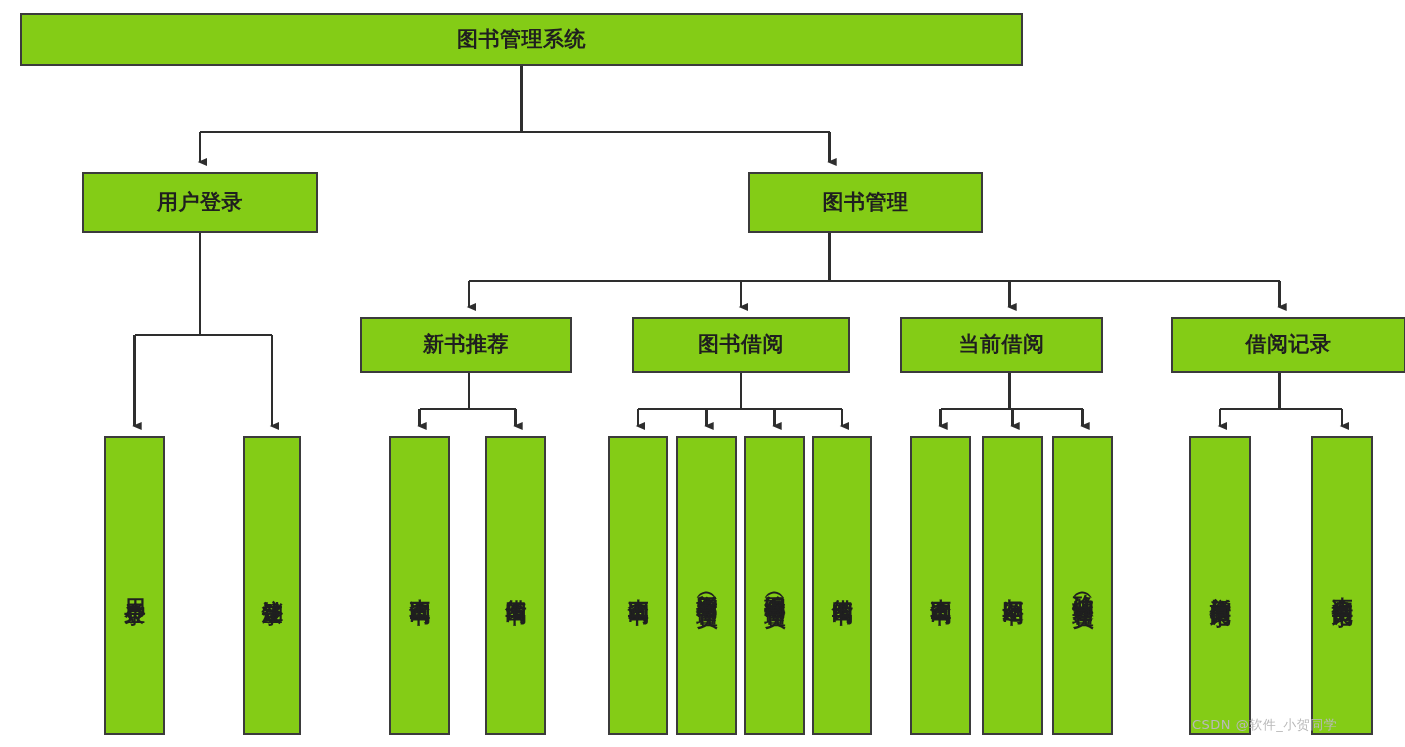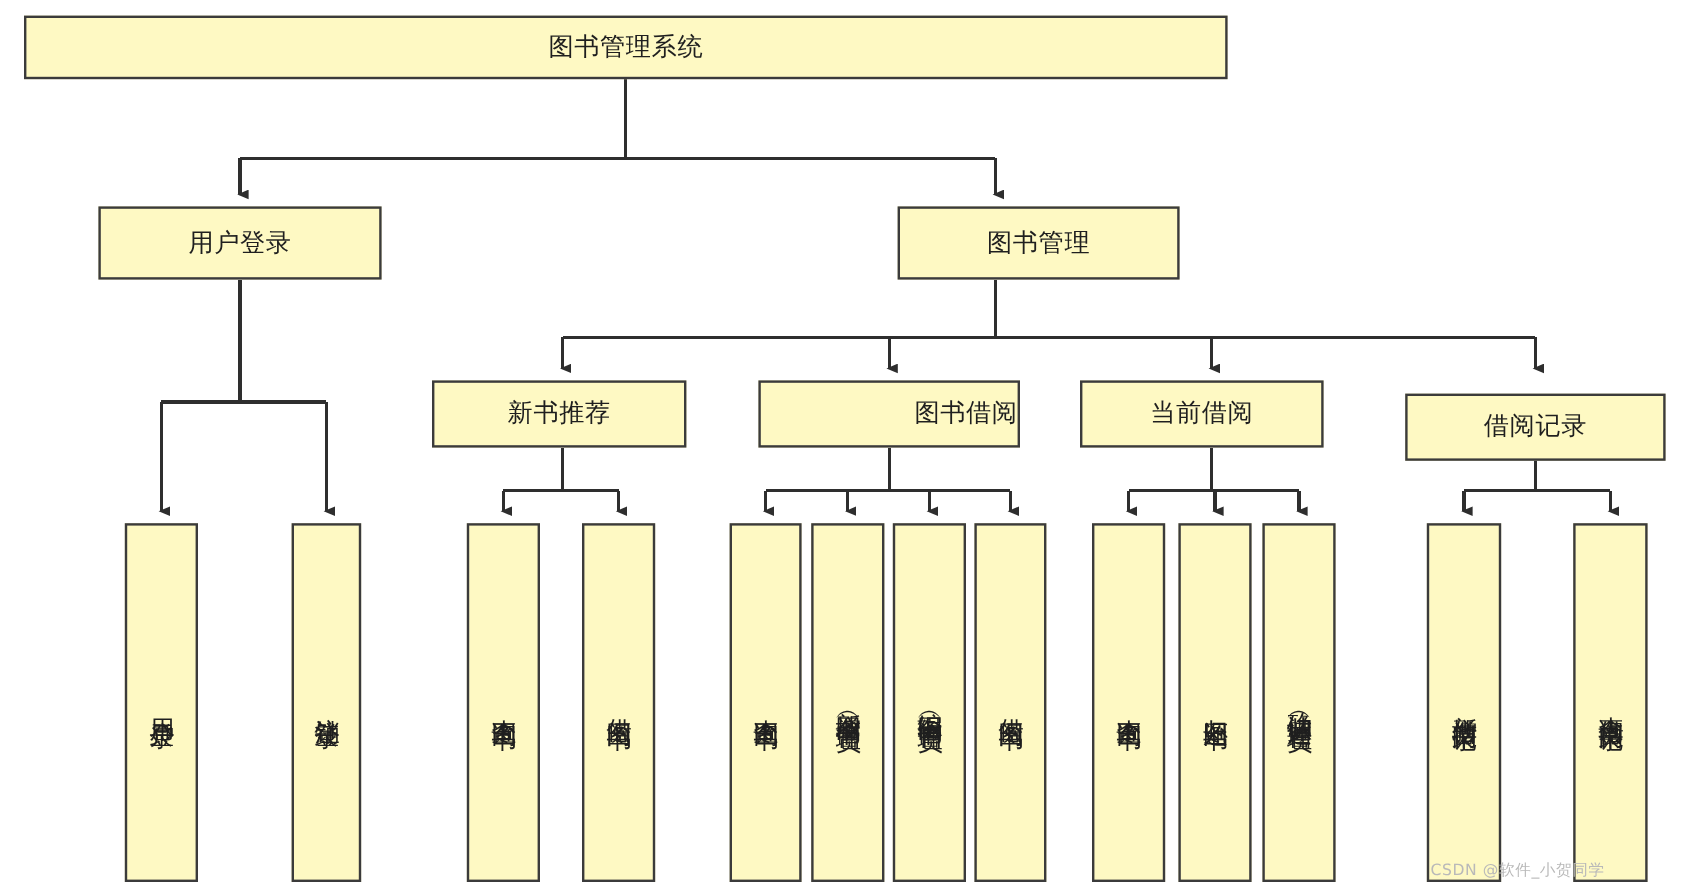--- a/index.html
+++ b/index.html
@@ -21,25 +21,26 @@
     position: absolute;
     left: 0;
     top: 0;
     width: 1405px;
     height: 747px;
   }
   .node-box {
     position: absolute;
     box-sizing: border-box;
     border: 2.5px solid #3b3b3b;
-    background: #fef9c3;
+    background: #84cc16;
     display: flex;
     align-items: center;
     justify-content: center;
     overflow: hidden;
+    font-weight: bold;
   }
   .node-label {
     font-size: 21px;
     color: #1f1f1f;
     line-height: 1.12;
     letter-spacing: 0.5px;
     white-space: nowrap;
     text-align: center;
   }
   .node-box.vertical .node-label {
@@ -115,29 +116,29 @@
   </div>
 
   <div class="node-box" id="node-l1_b" style="left: 712px; top: 172px; width: 235px; height: 61px; margin-left: 36px;">
     <span class="node-label">图书管理</span>
   </div>
 
   <div class="node-box" id="node-l2_a" style="left: 360px; top: 317px; width: 212px; height: 56px;">
     <span class="node-label">新书推荐</span>
   </div>
 
-  <div class="node-box" id="node-l2_b" style="left: 632px; top: 317px; width: 218px; height: 56px; justify-content: flex-end;">
+  <div class="node-box" id="node-l2_b" style="left: 632px; top: 317px; width: 218px; height: 56px;">
     <span class="node-label">图书借阅</span>
   </div>
 
   <div class="node-box" id="node-l2_c" style="left: 900px; top: 317px; width: 203px; height: 56px;">
     <span class="node-label">当前借阅</span>
   </div>
 
-  <div class="node-box" id="node-l2_d" style="left: 1171px; top: 328px; width: 217px; height: 56px;">
+  <div class="node-box" id="node-l2_d" style="left: 1171px; top: 317px; width: 235px; height: 56px;">
     <span class="node-label">借阅记录</span>
   </div>
 
   <div class="node-box vertical" id="node-leaf_1" style="left: 104px; top: 436px; width: 61px; height: 299px;">
     <span class="node-label">用户登录</span>
   </div>
 
   <div class="node-box vertical" id="node-leaf_2" style="left: 243px; top: 436px; width: 58px; height: 299px;">
     <span class="node-label">注销登录</span>
   </div>

